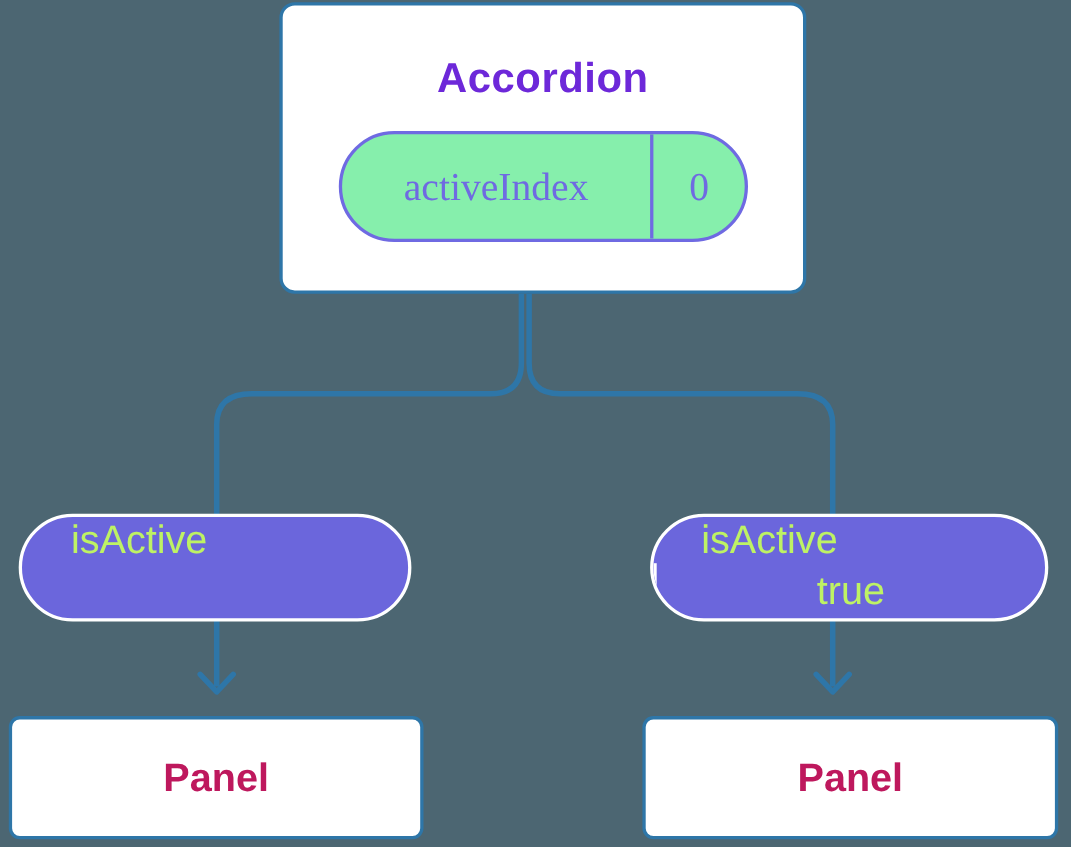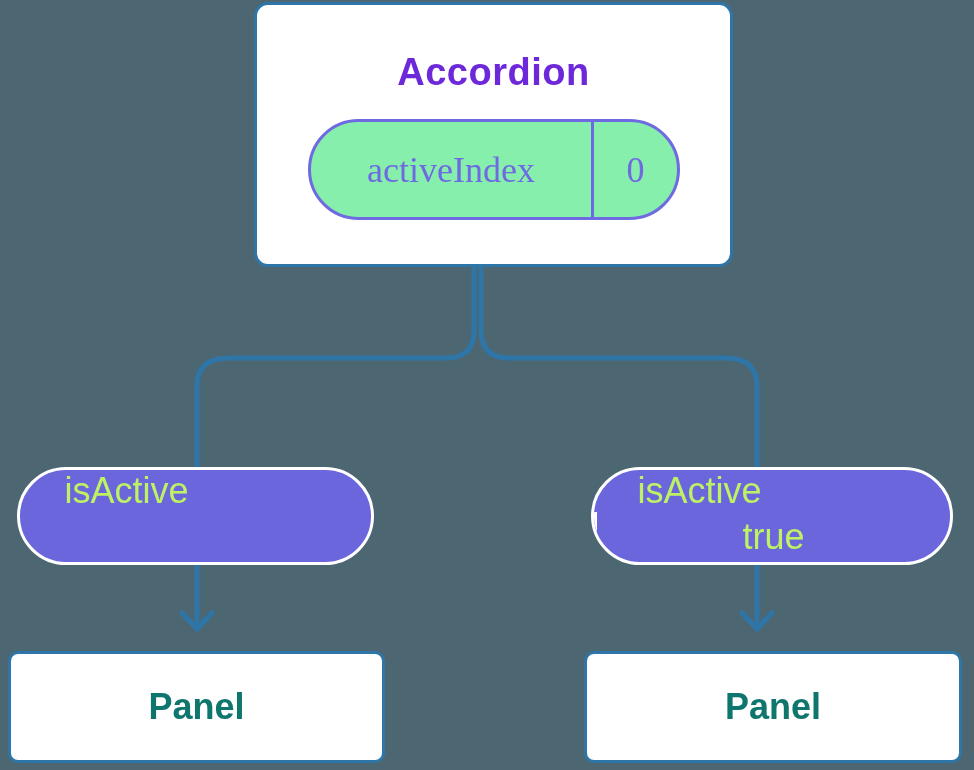--- a/index.html
+++ b/index.html
@@ -89,21 +89,21 @@
   .pill-right .seg-value { flex: 1; }
   .pill-outline .seg-name  { width: 280px; }
   .pill-outline .seg-value { flex: 1; }
   .panel-card {
     display: flex;
     align-items: center;
     justify-content: center;
     border-radius: 10px;
     font-size: 36px;
     font-weight: 600;
-    color: #0f766e;
+    color: #be185d;
   }
   .panel-left  { left: 8px;   top: 651px; width: 377px; height: 112px; }
   .panel-right { left: 584px; top: 651px; width: 378px; height: 112px; }
 </style>
 </head>
 <body>
 
 <div class="stage">
 
   <svg class="connectors" width="974" height="770" viewBox="0 0 974 770">

